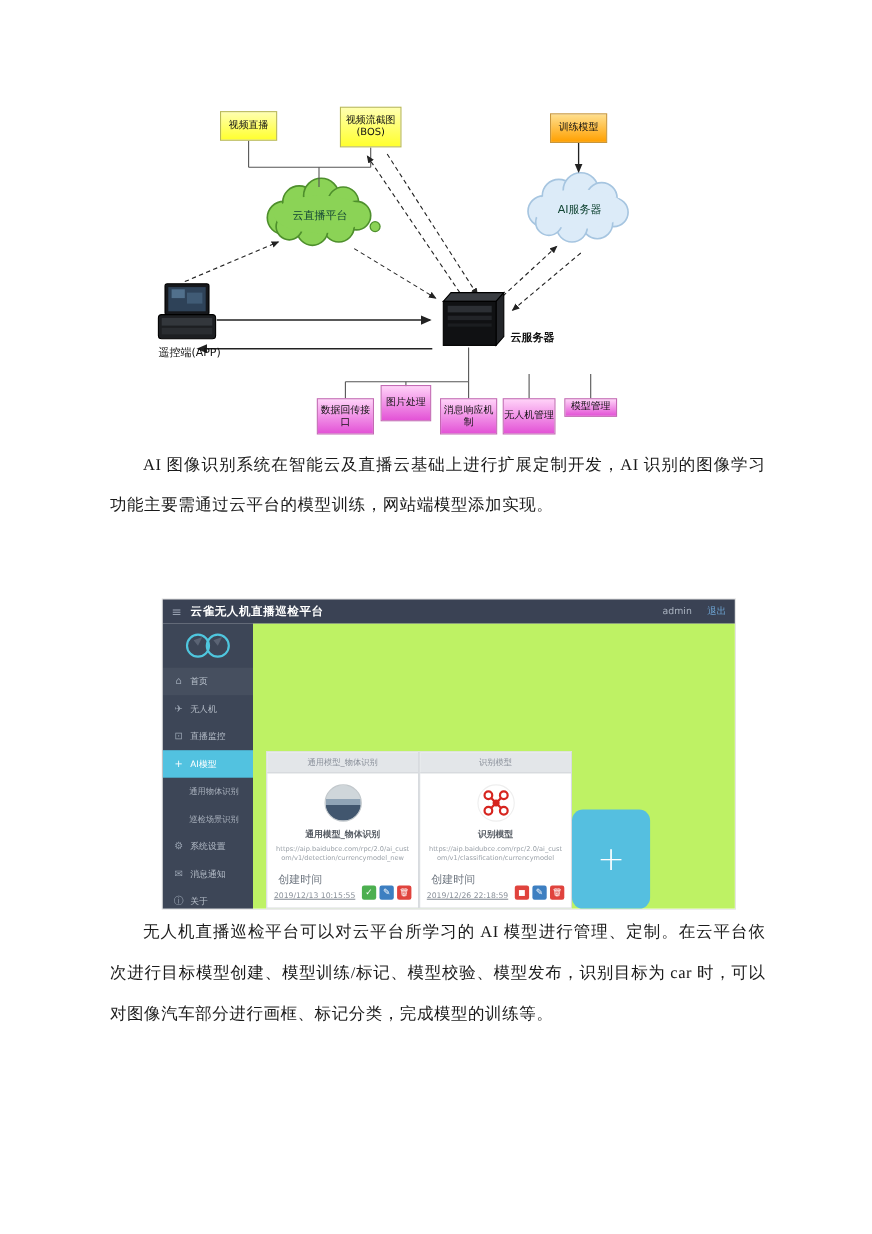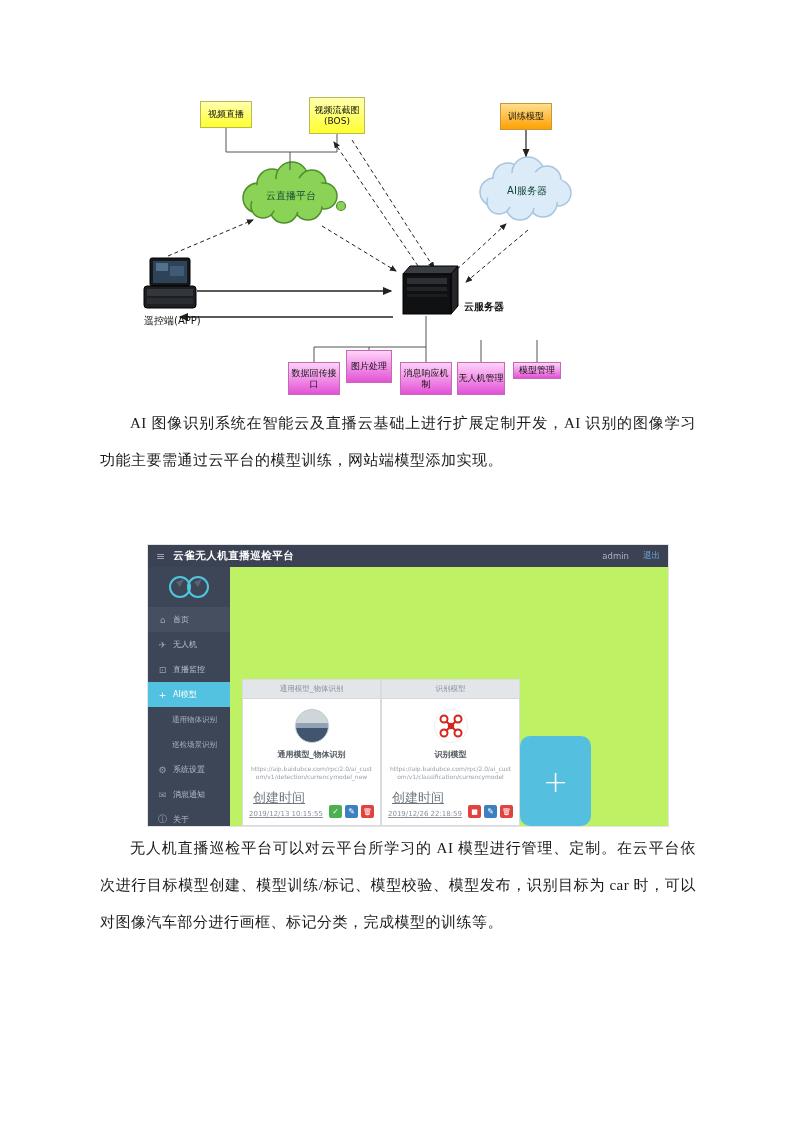--- a/index.html
+++ b/index.html
@@ -47,21 +47,21 @@
   .card { width:139px; background:#fff; border:1px solid #d8dbdf; }
   .card-h { height:19px; background:#e3e6e9; border-bottom:1px solid #d4d7db; display:flex; align-items:center;
             justify-content:center; font-size:7.5px; color:#8a909a; }
   .card-b { padding:8px 6px 7px; }
   .thumb { width:34px; height:34px; border-radius:50%; margin:2px auto 0; }
   .thumb.photo { background:linear-gradient(#cfd6da 0 40%, #8fa3b5 40% 55%, #41566e 55% 100%); border:1px solid #c2c8cc; }
   .thumb.drone { background:#fff; border:1px solid #eee; display:flex; align-items:center; justify-content:center; }
   .card-title { text-align:center; font-size:8px; font-weight:bold; color:#555b63; margin-top:6px; }
   .card-url { text-align:center; font-size:6px; line-height:8px; color:#9aa1a8; margin-top:5px; word-break:break-all; padding:0 2px; }
   .card-foot { margin-top:8px; display:flex; justify-content:space-between; align-items:flex-end; }
-  .time-label { font-size:13px; color:#6f7781; margin-left:4px;text-decoration:underline; }
+  .time-label { font-size:10px; color:#6f7781; margin-left:4px; }
   .time-val { font-size:7px; color:#8a919a; margin-top:3px;text-decoration:underline; }
   .actions { display:flex; gap:3px; }
   .abtn { width:13px; height:13px; border-radius:2px; display:flex; align-items:center; justify-content:center;
           color:#fff; font-size:8px; cursor:pointer; }
   .add-card { width:71px; height:90px; background:#55bfe0; border-radius:10px; display:flex; align-items:center;
               justify-content:center; color:#fff; font-size:30px; font-weight:200; cursor:pointer; }
 </style>
 </head>
 <body>
 

